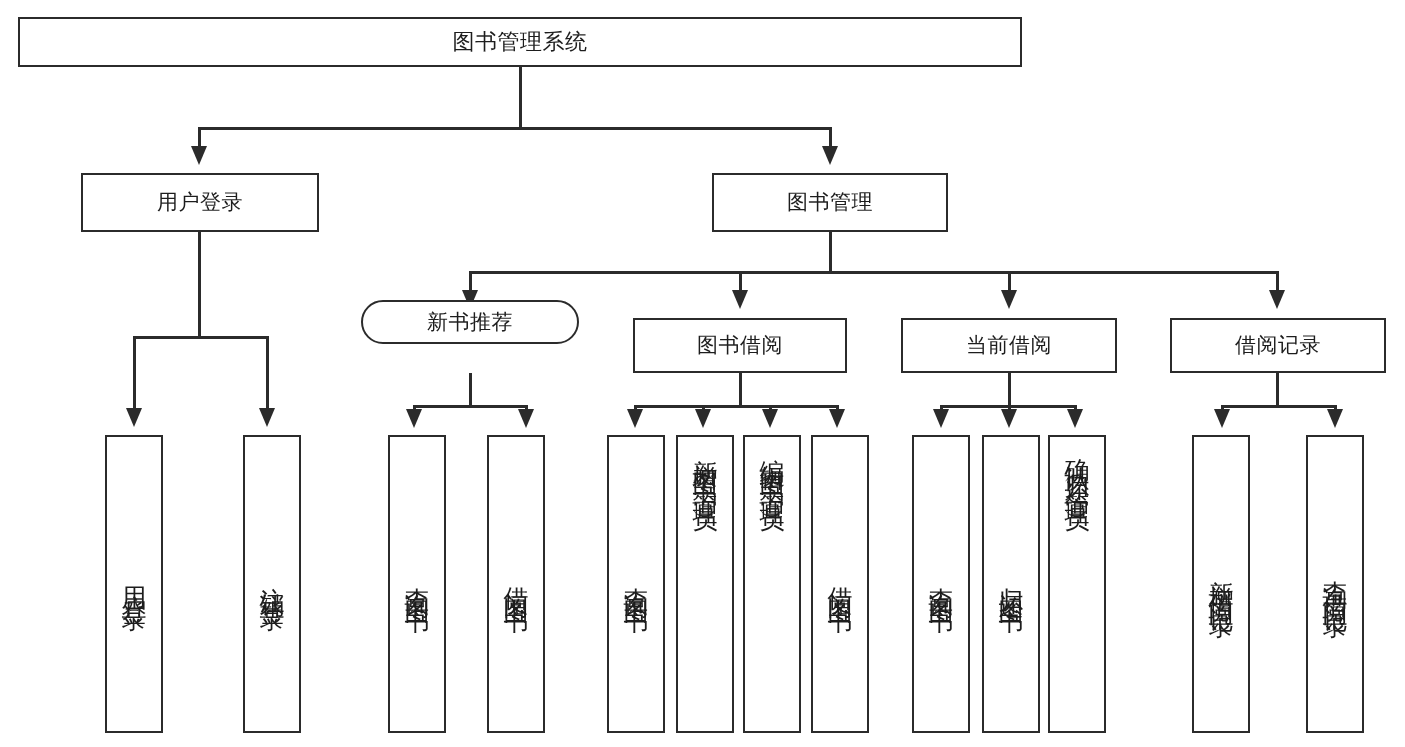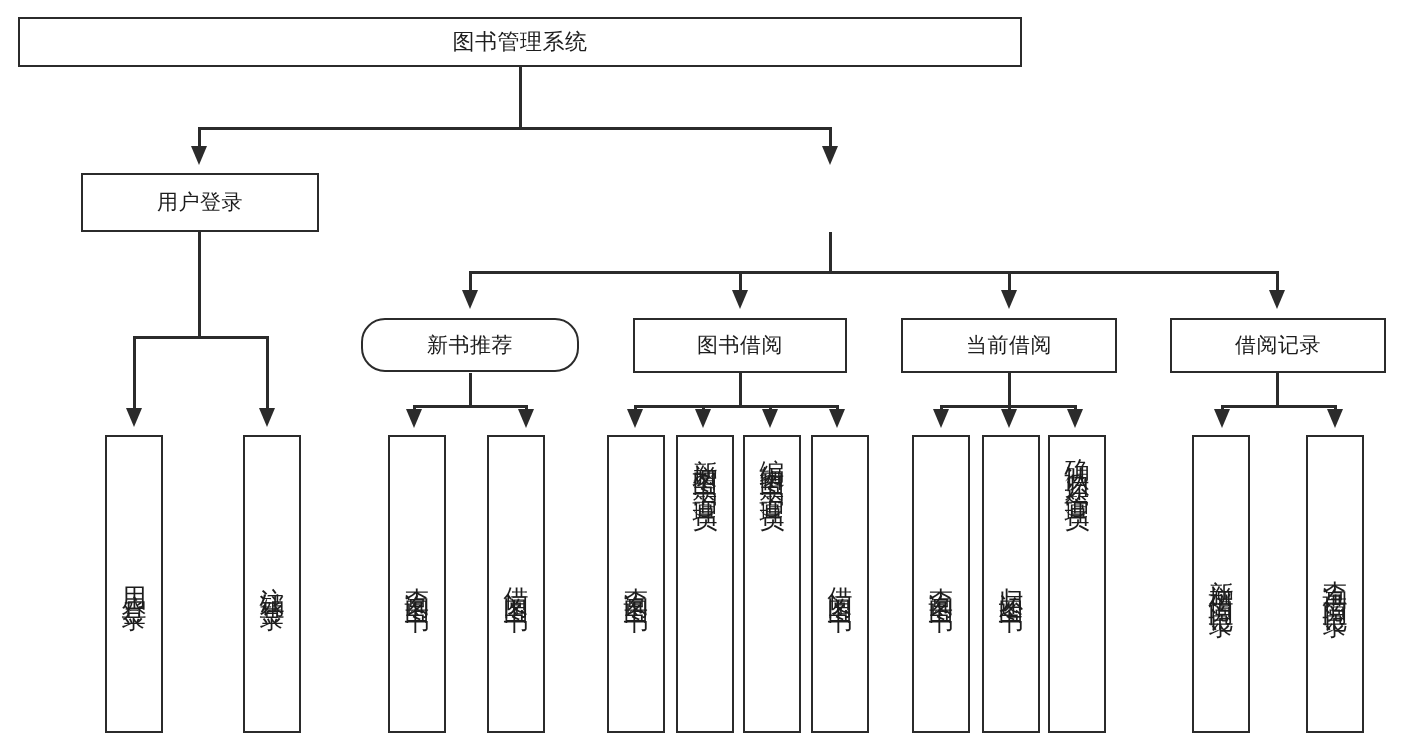--- a/index.html
+++ b/index.html
@@ -98,20 +98,23 @@
 
   <div class="ln v" style="left:198px;top:127px;width:3px;height:22px;"></div>
   <div class="arrow" style="left:191px;top:146px;"></div>
   <div class="ln v" style="left:829px;top:127px;width:3px;height:22px;"></div>
   <div class="arrow" style="left:822px;top:146px;"></div>
 
   <div class="node h-node" style="left:81px;top:173px;width:238px;height:59px;">
     <span class="lbl">用户登录</span>
   </div>
 
+  <div class="node h-node" style="left:712px;top:173px;width:236px;height:59px;">
+    <span class="lbl">图书管理</span>
+  </div>
 
   <div class="ln v" style="left:198px;top:232px;width:3px;height:106px;"></div>
   <div class="ln h" style="left:133px;top:336px;width:136px;height:3px;"></div>
   <div class="ln v" style="left:133px;top:336px;width:3px;height:74px;"></div>
   <div class="arrow" style="left:126px;top:408px;"></div>
   <div class="ln v" style="left:266px;top:336px;width:3px;height:74px;"></div>
   <div class="arrow" style="left:259px;top:408px;"></div>
 
   <div class="ln v" style="left:829px;top:232px;width:3px;height:42px;"></div>
   <div class="ln h" style="left:469px;top:271px;width:810px;height:3px;"></div>
@@ -121,21 +124,21 @@
 
   <div class="ln v" style="left:739px;top:271px;width:3px;height:22px;"></div>
   <div class="arrow" style="left:732px;top:290px;"></div>
 
   <div class="ln v" style="left:1008px;top:271px;width:3px;height:22px;"></div>
   <div class="arrow" style="left:1001px;top:290px;"></div>
 
   <div class="ln v" style="left:1276px;top:271px;width:3px;height:22px;"></div>
   <div class="arrow" style="left:1269px;top:290px;"></div>
 
-  <div class="node h-node" style="left:361px;top:318px;width:218px;height:54px;border-radius:24px;">
+  <div class="node h-node" style="left:361px;top:300px;width:218px;height:44px;border-radius:24px;">
     <span class="lbl">新书推荐</span>
   </div>
   <div class="node h-node" style="left:901px;top:318px;width:216px;height:55px;">
     <span class="lbl">当前借阅</span>
   </div>
   <div class="node h-node" style="left:633px;top:318px;width:214px;height:55px;">
     <span class="lbl">图书借阅</span>
   </div>
   <div class="node h-node" style="left:1170px;top:318px;width:216px;height:55px;">
     <span class="lbl">借阅记录</span>

